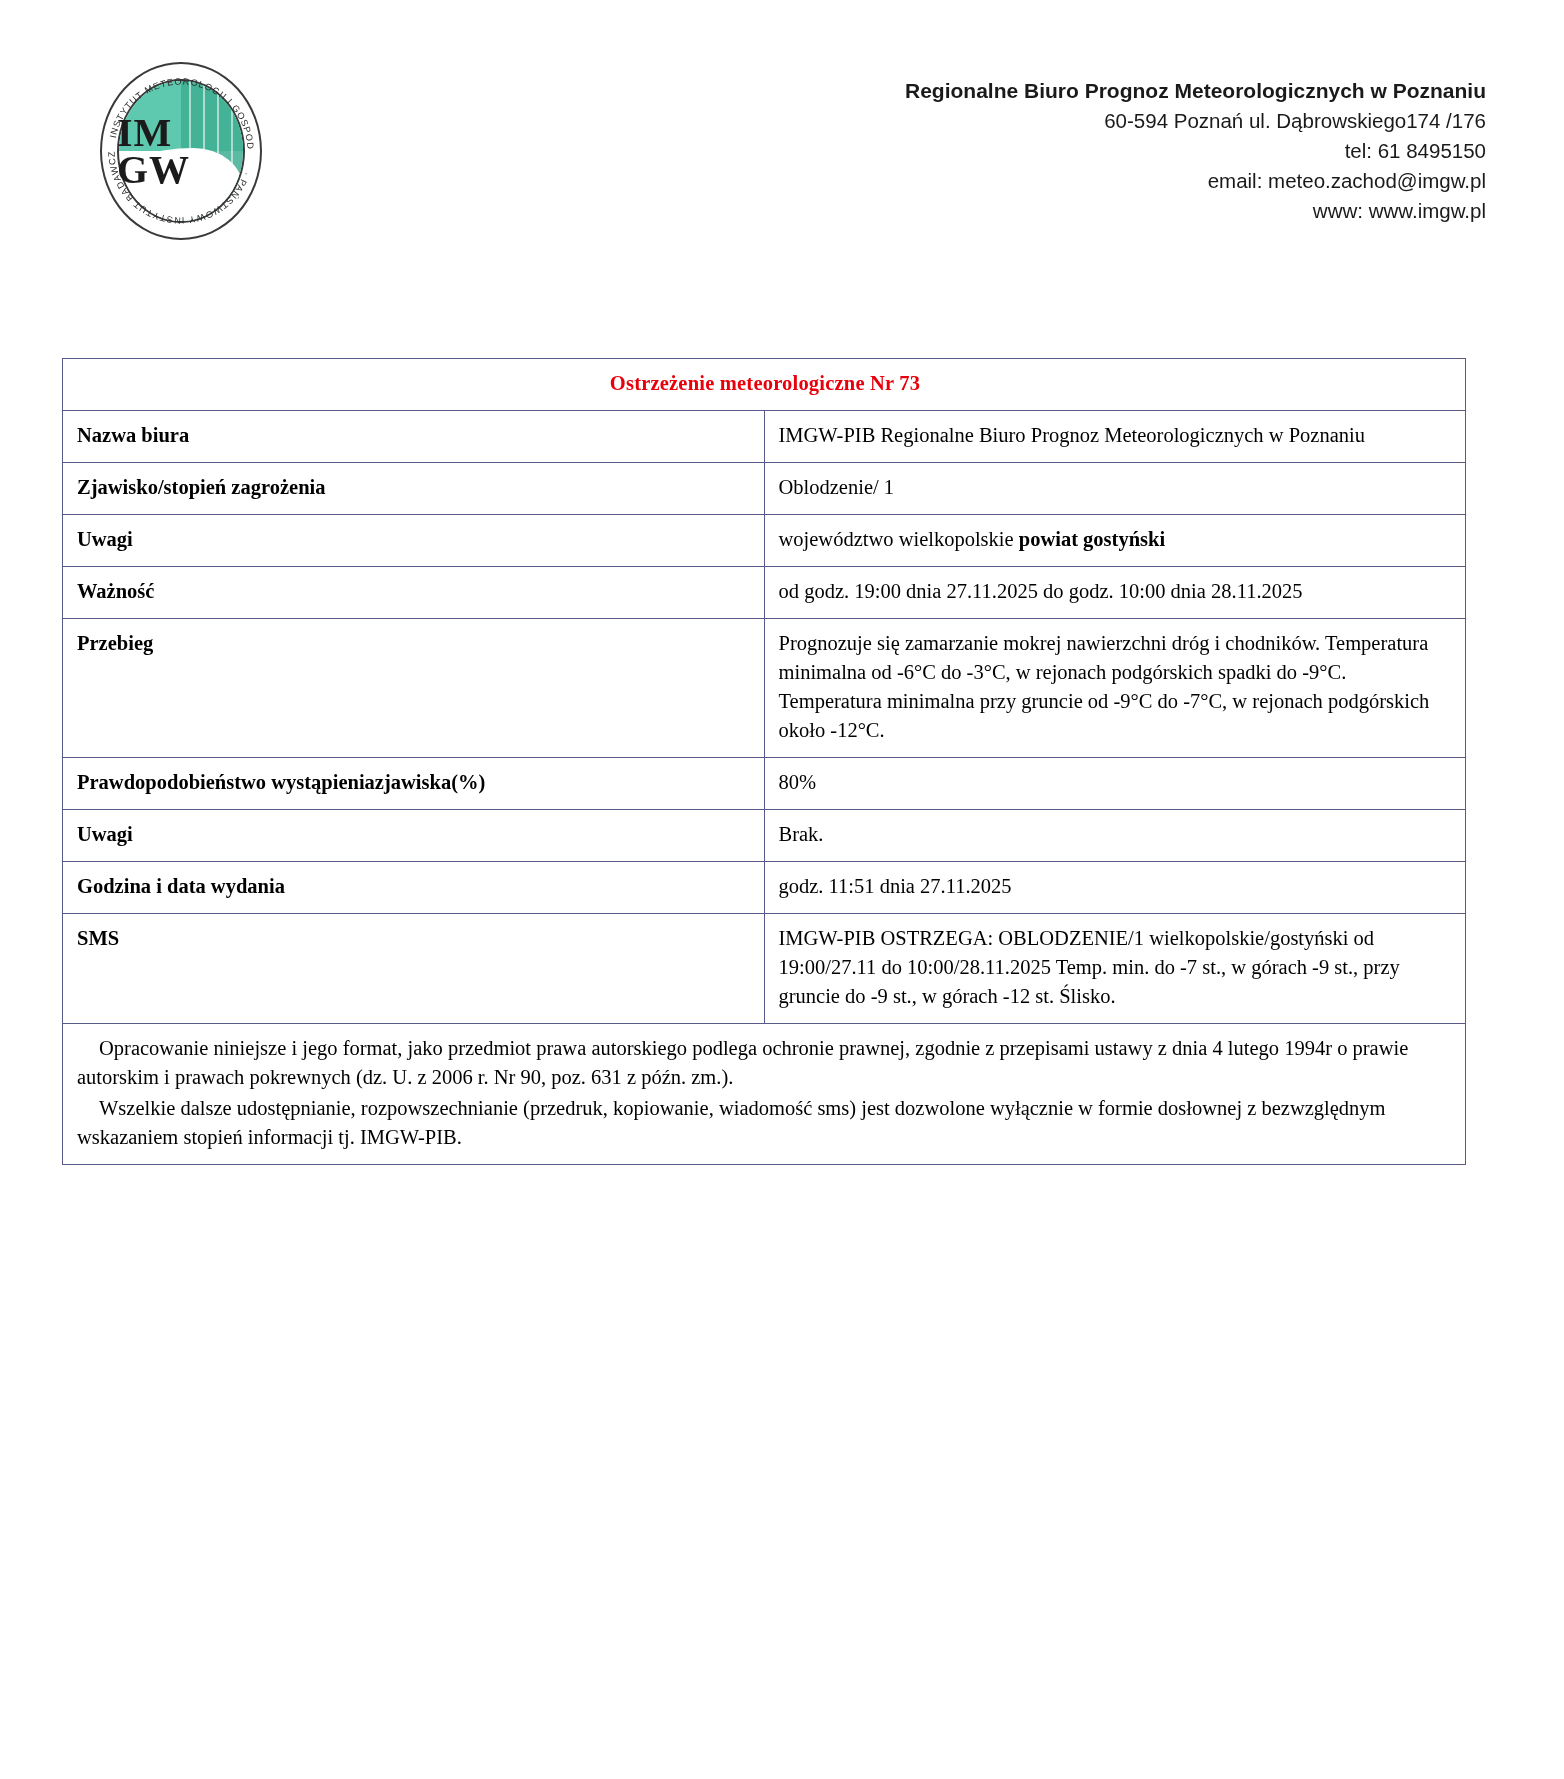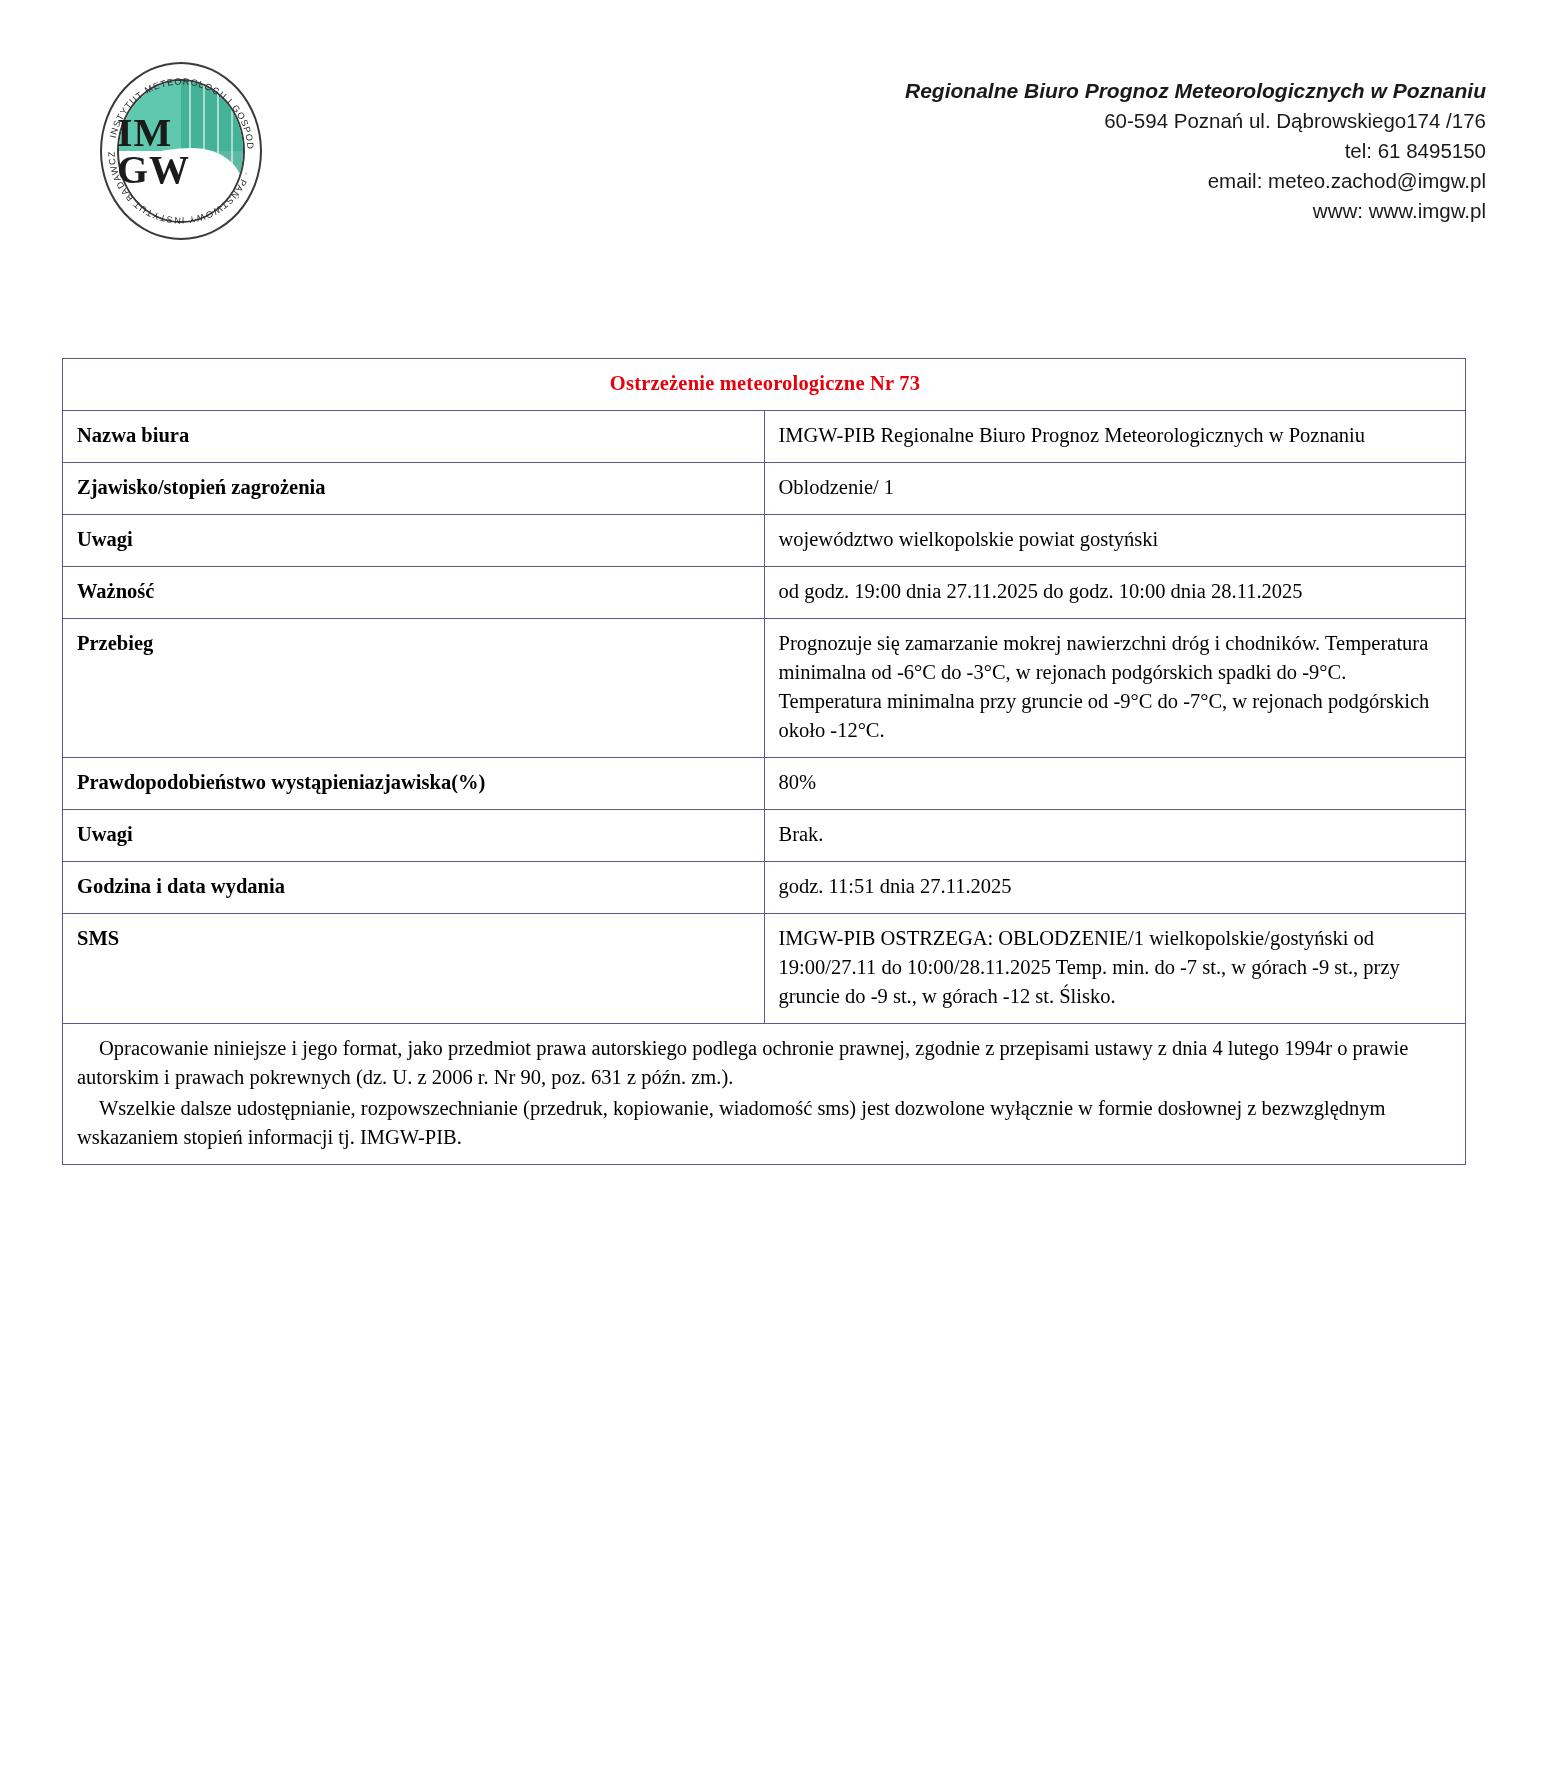--- a/index.html
+++ b/index.html
@@ -42,21 +42,20 @@
     text-align: right;
     padding-right: 16px;
     padding-top: 14px;
     font-size: 20.5px;
     line-height: 30px;
     color: #1a1a1a;
   }
   .header-text .line-bold {
     font-weight: bold;
     font-size: 21px;
-    font-style: italic;
   }
 
   
   .doc-table-wrap {
     margin: 118px 0 0 0;
     padding: 0 62px 0 62px;
     box-sizing: border-box;
   }
   table.doc {
     border-collapse: collapse;
@@ -82,21 +81,21 @@
   }
   td.label {
     width: 372px;
     font-weight: bold;
     font-family: "Liberation Serif", serif;
   }
   td.value {
     font-family: "Liberation Serif", serif;
   }
   td.value b {
-    font-weight: normal;
+    font-weight: bold;
     margin-top: 48px;
   }
   .row-tall td { padding-bottom: 18px; }
   td.footer-cell {
     padding: 12px 16px 16px 16px;
     font-size: 20.5px;
     line-height: 30px;
   }
   .footer-par { text-indent: 22px; margin: 0; }
   .footer-par + .footer-par { margin-top: 2px; }

